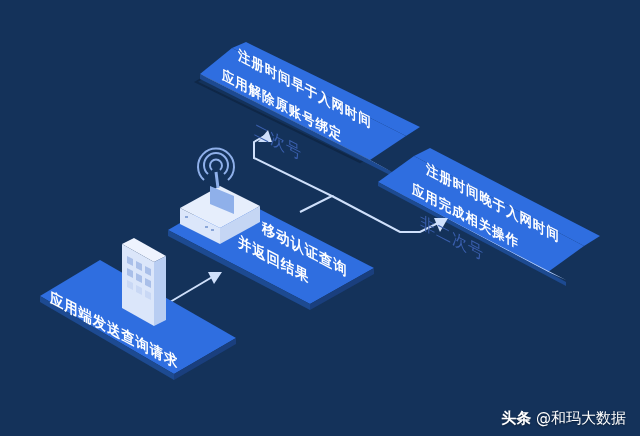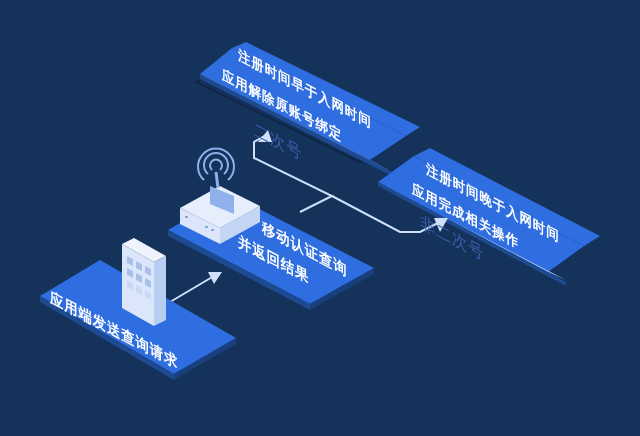--- a/index.html
+++ b/index.html
@@ -113,13 +113,17 @@
 
   <div class="lbl" style="left:426px; top:160px; font-size:14px; transform: matrix(0.89,0.46,0,1,0,0);">注册时间晚于入网时间</div>
   <div class="lbl" style="left:412px; top:180px; font-size:14px; transform: matrix(0.89,0.46,0,1,0,0);">应用完成相关操作</div>
   <div class="lbl sub" style="left:420px; top:210px; font-size:17px; transform: matrix(0.89,0.46,0,1,0,0);">非二次号</div>
 
   <div class="lbl" style="left:262px; top:218px; font-size:15px; transform: matrix(0.89,0.46,0,1,0,0);">移动认证查询</div>
   <div class="lbl" style="left:238px; top:232px; font-size:15px; transform: matrix(0.89,0.46,0,1,0,0);">并返回结果</div>
 
   <div class="lbl" style="left:50px; top:288px; font-size:15px; transform: matrix(0.89,0.46,0,1,0,0);">应用端发送查询请求</div>
 
+  <div class="watermark">
+    <b>头条</b>
+    <span>@和玛大数据</span>
+  </div>
 </div>
 
 </body></html>

